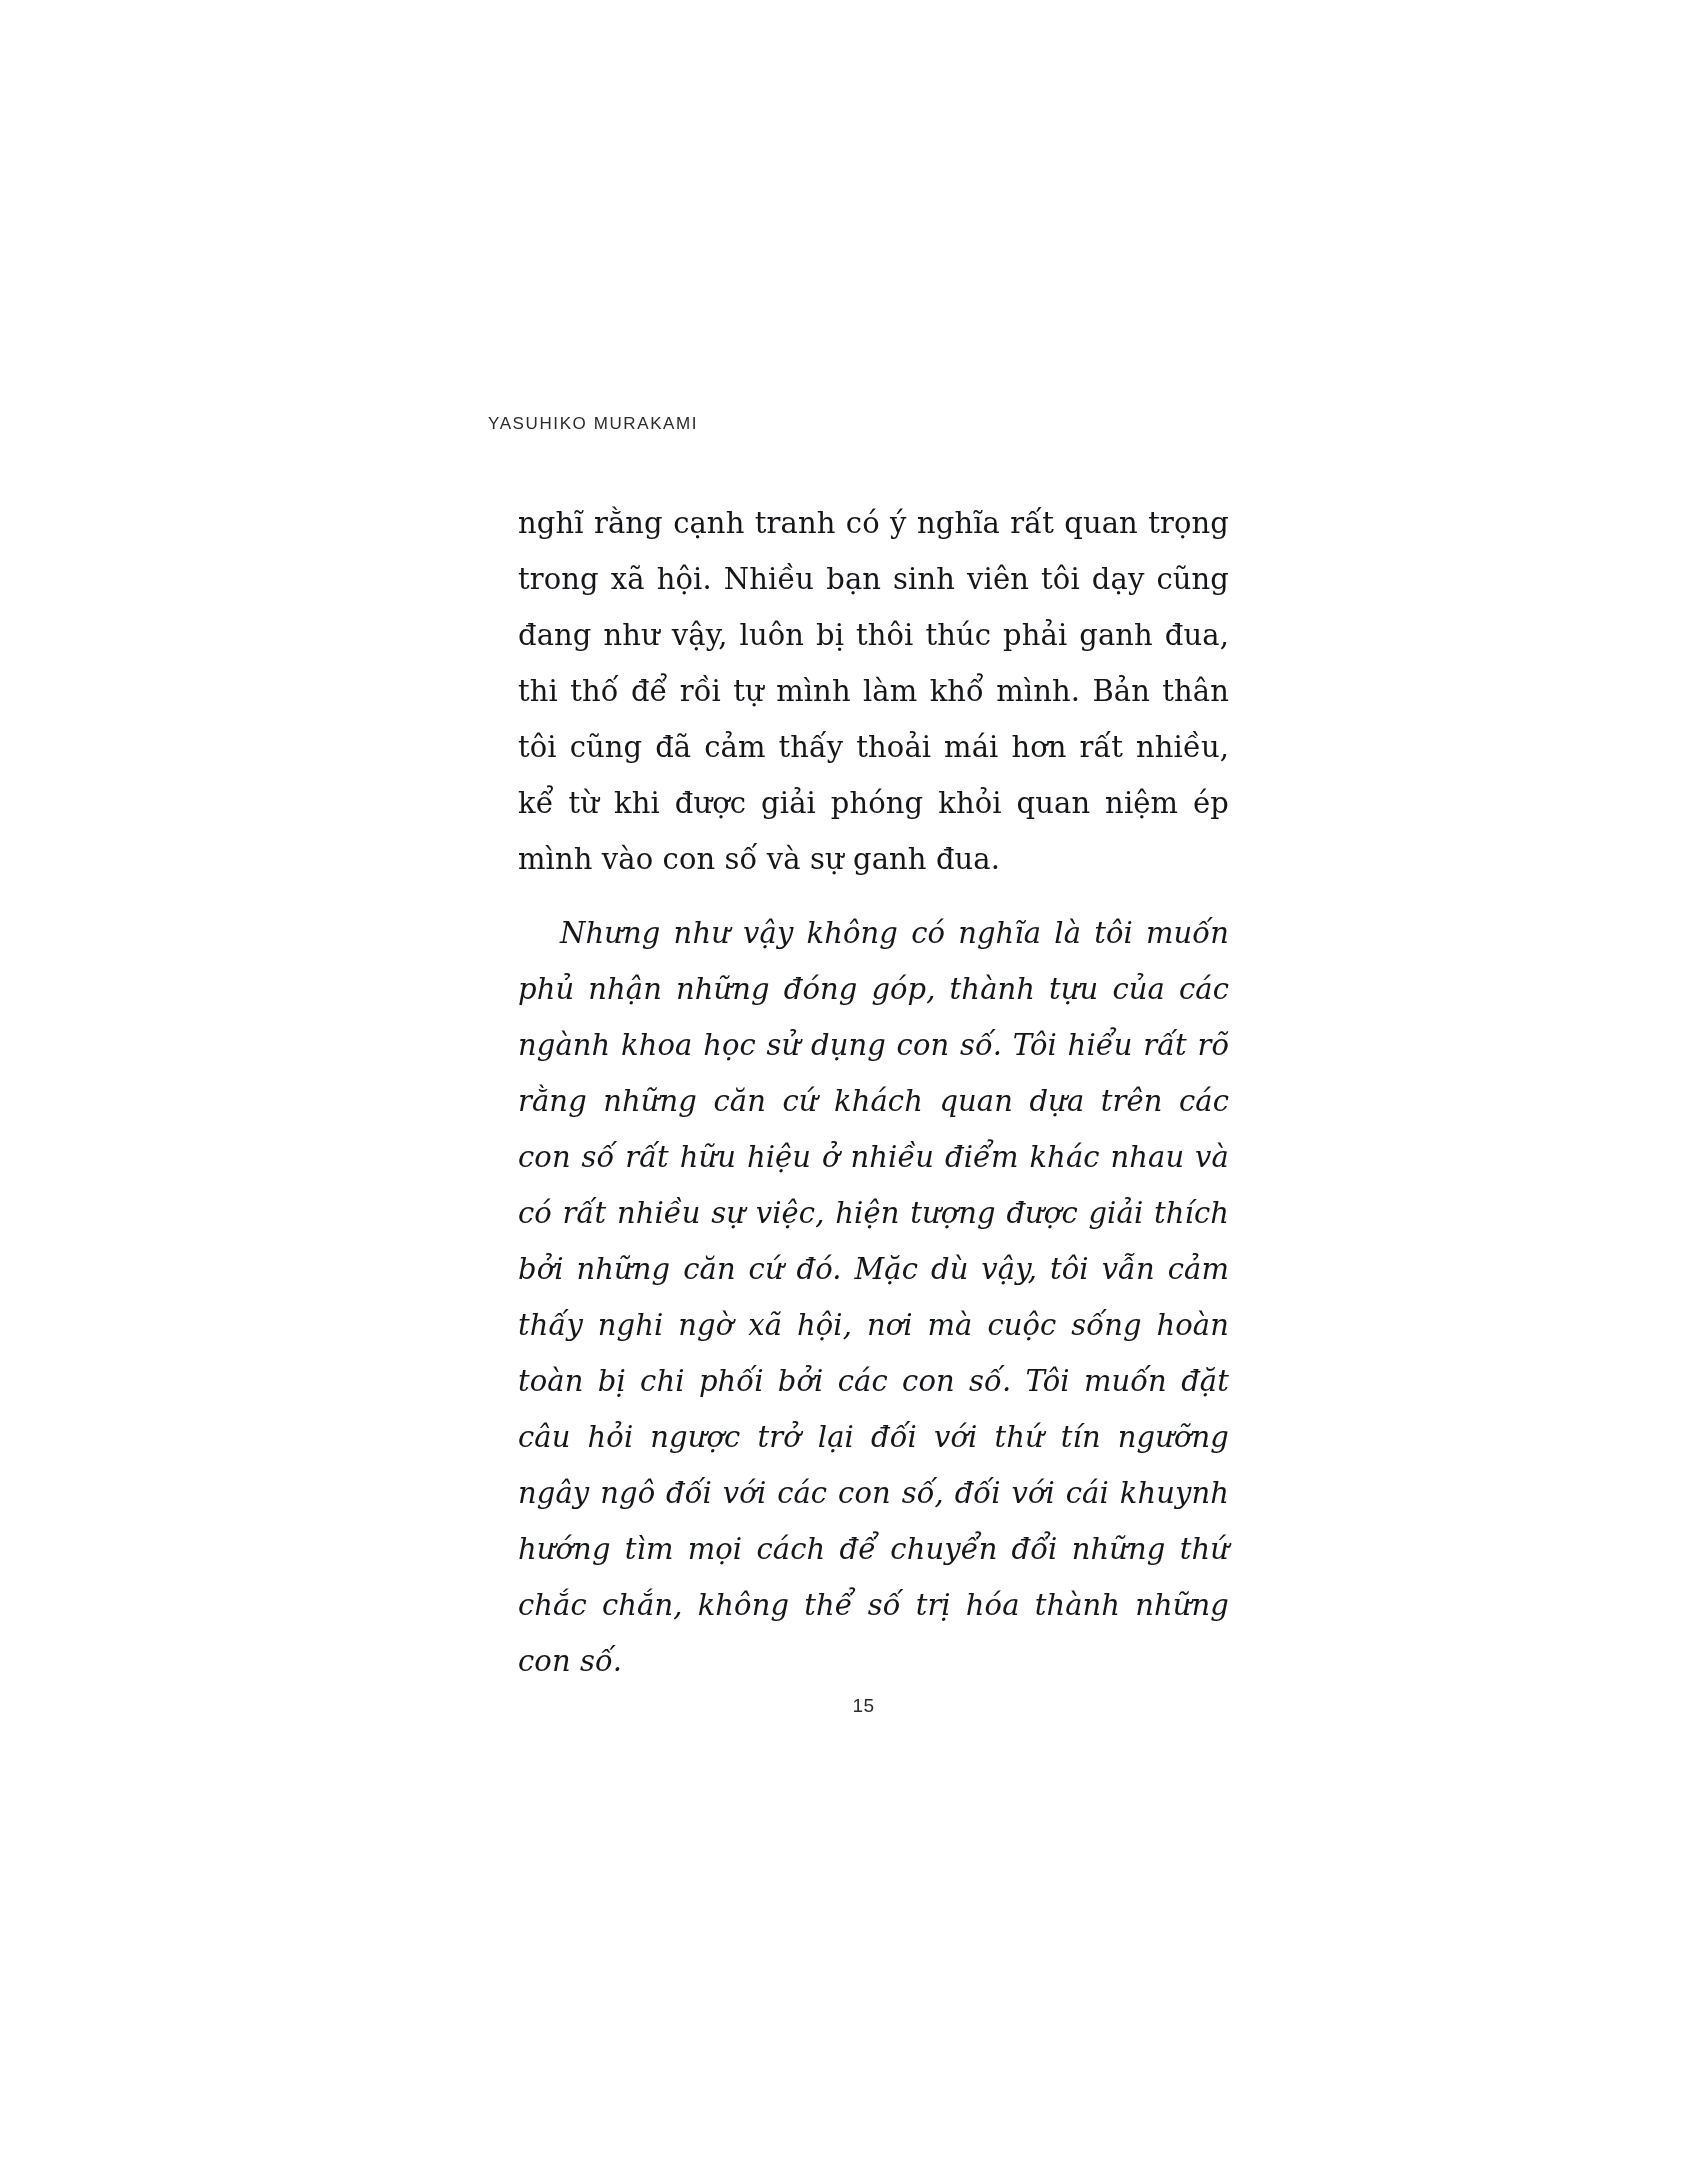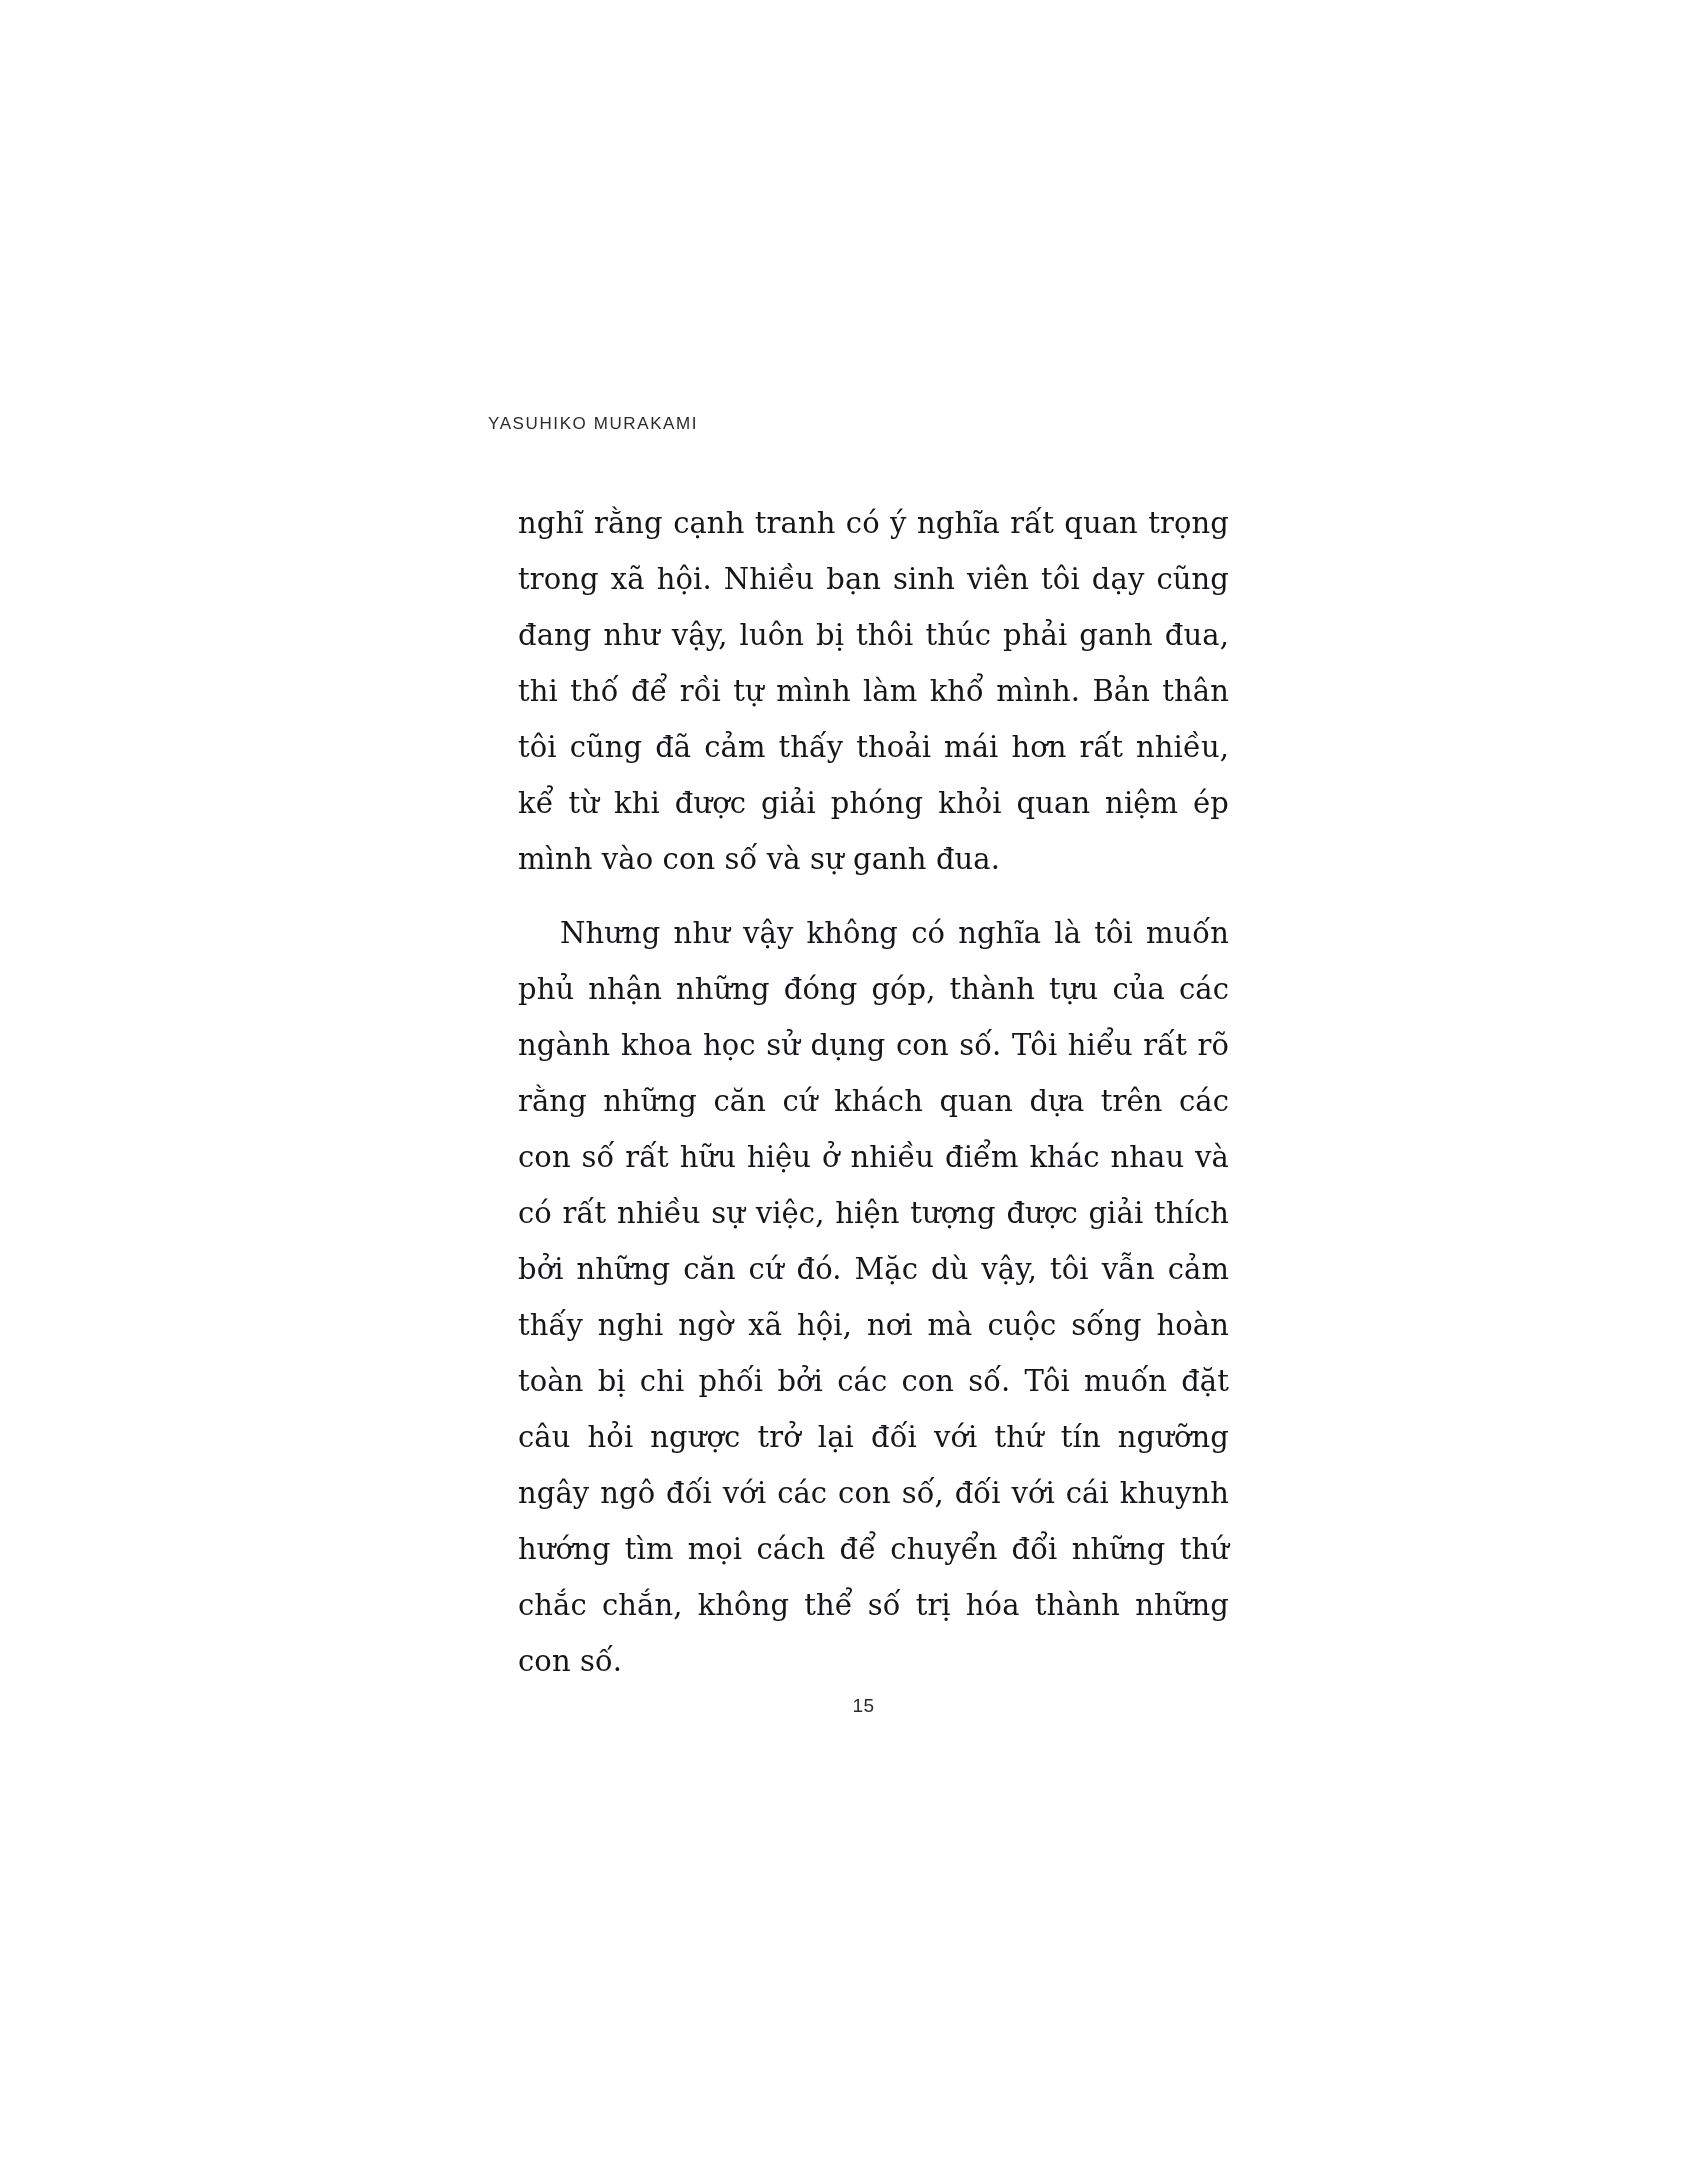--- a/index.html
+++ b/index.html
@@ -55,20 +55,21 @@
     line-height: 56px;
     text-align: justify;
     text-justify: inter-word;
     color: #15161a;
     font-family: "DejaVu Serif", serif;
     font-weight: 400;
     letter-spacing: 0.1px;
   }
   .para:last-child {
     margin-bottom: 0;
+    font-style: italic;
   }
   .para.indent {
     text-indent: 42px;
   }
   
 
   
   .folio {
     position: absolute;
     left: 0;

